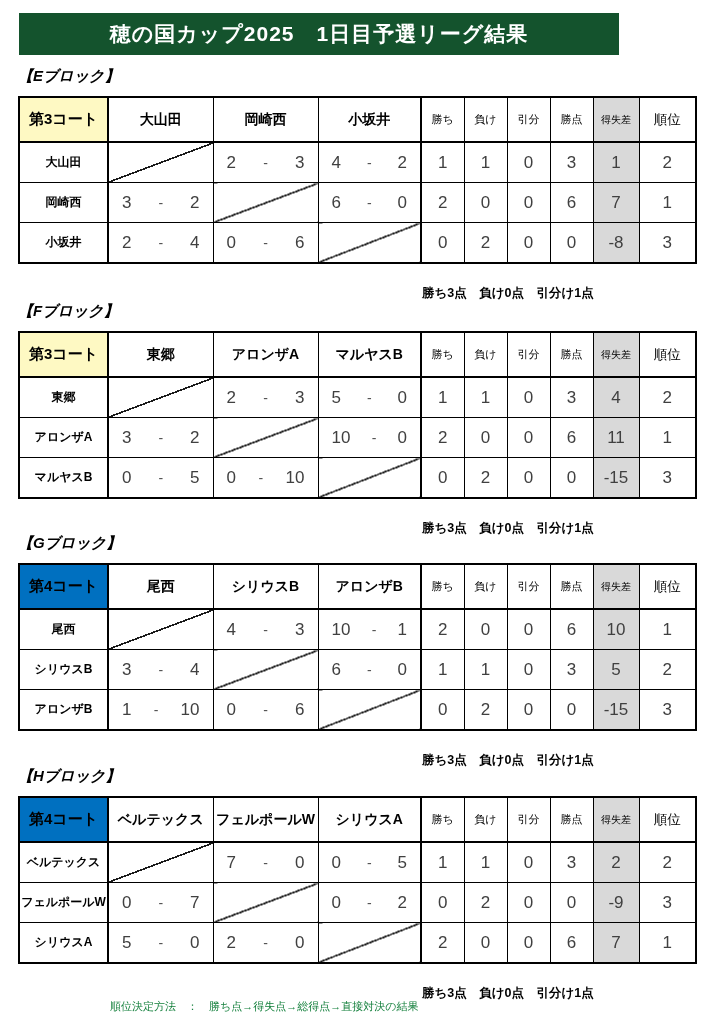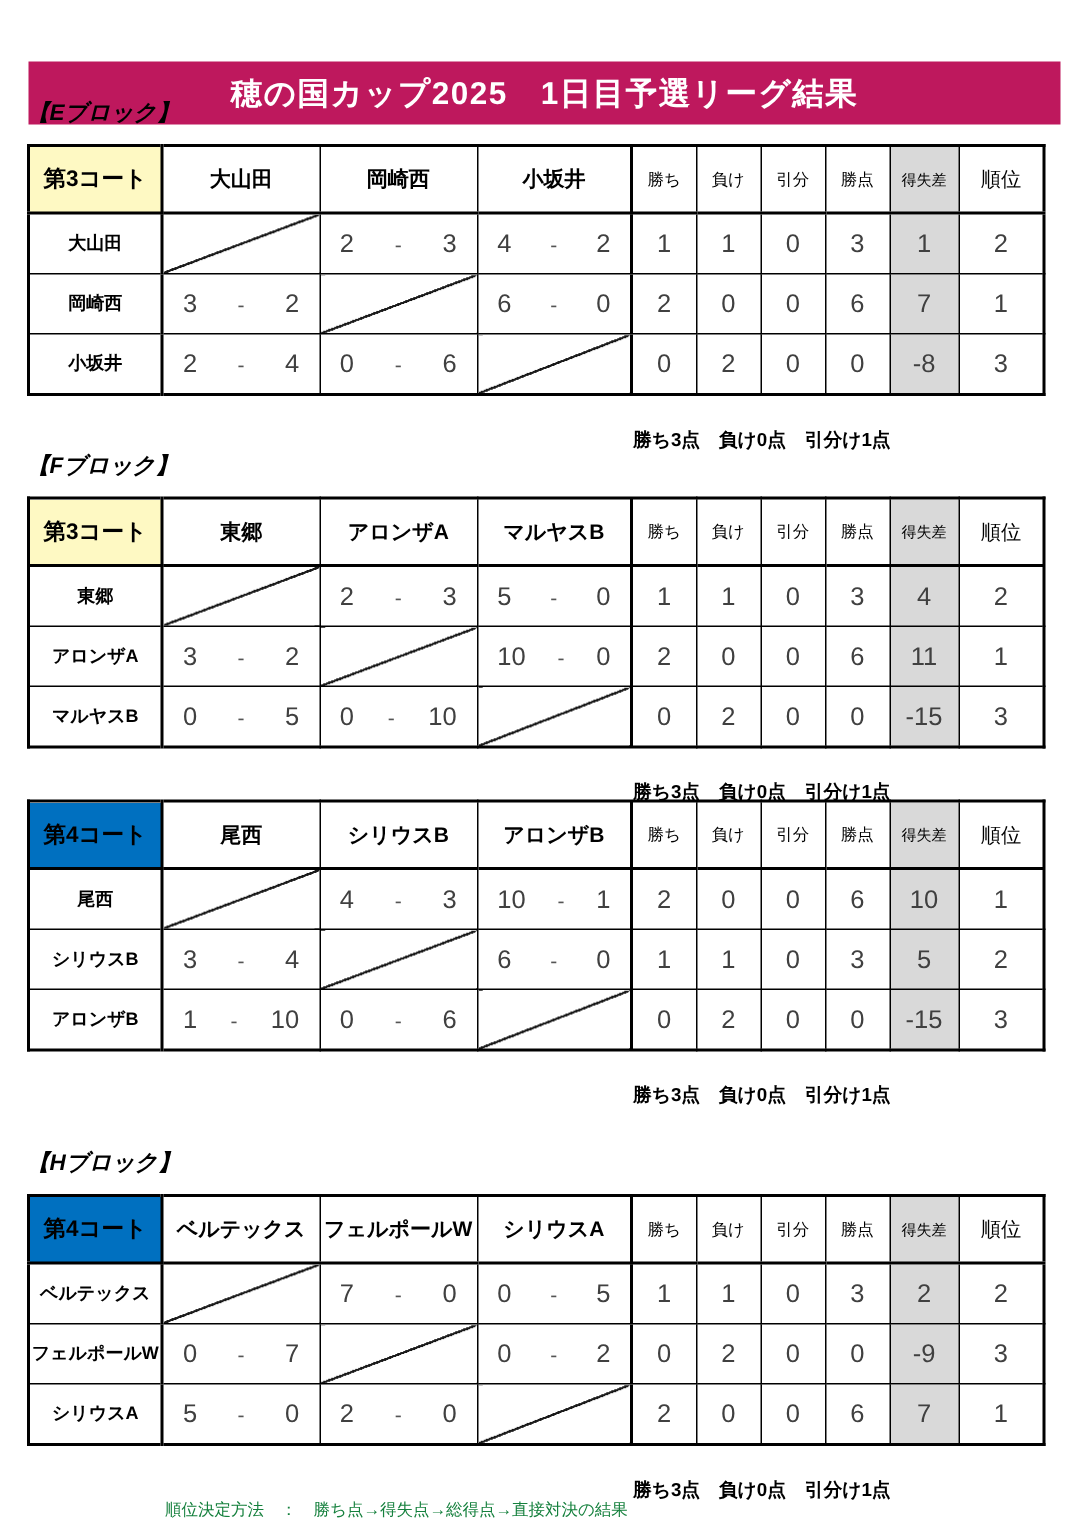--- a/index.html
+++ b/index.html
@@ -1,22 +1,22 @@
 <!DOCTYPE html>
 <html><head>
 <meta charset="utf-8">
 <style>
   html,body{margin:0;padding:0;background:#fff;}
   body{width:715px;height:1026px;position:relative;overflow:hidden;
        font-family:"Liberation Sans","DejaVu Sans",sans-serif;color:#000;}
 
   
-  .banner{position:absolute;left:19px;top:13px;width:688px;height:42px;
-          background:#be185d;display:flex;align-items:center;justify-content:center;
-          color:#fff;font-weight:bold;font-size:21px;letter-spacing:1px;white-space:nowrap;margin-top:28px;}
+  .banner{position:absolute;left:19px;top:13px;width:600px;height:42px;
+          background:#14532d;display:flex;align-items:center;justify-content:center;
+          color:#fff;font-weight:bold;font-size:21px;letter-spacing:1px;white-space:nowrap;}
 
   
   .block{position:absolute;left:18px;width:678px;}
   .blabel{font-weight:bold;font-size:15px;height:20px;line-height:20px;margin-bottom:10px;font-style:italic;}
 
   table.lt{border-collapse:collapse;table-layout:fixed;width:678px;border:2.5px solid #000;}
   .lt th,.lt td{border:1px solid #000;padding:0;text-align:center;vertical-align:middle;overflow:hidden;}
   .lt tr.hd th{height:43px;border-bottom:2px solid #000;}
   .lt tbody td{height:39px;}
 
@@ -262,20 +262,21 @@
         <td class="stat">0</td>
         <td class="stat gray">-15</td>
         <td class="stat">3</td>
       </tr>
     </tbody>
   </table>
   <div class="note">勝ち3点　負け0点　引分け1点</div>
 </section>
 
 <section class="block" style="top:533px">
+  <div class="blabel">【Gブロック】</div>
   <table class="lt">
     <colgroup>
         <col class="c0">
         <col class="c1">
         <col class="c1">
         <col class="c1b">
         <col class="cs">
         <col class="cs">
         <col class="cs">
         <col class="cs">

